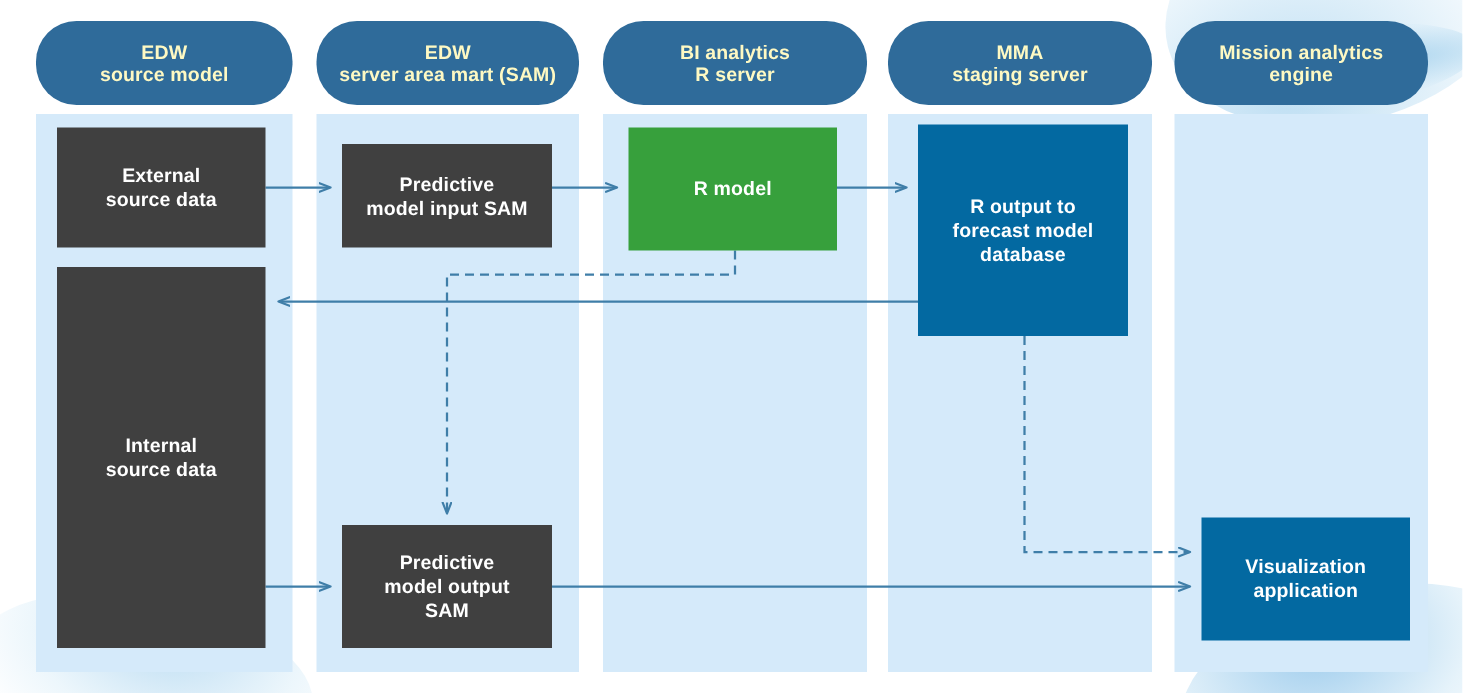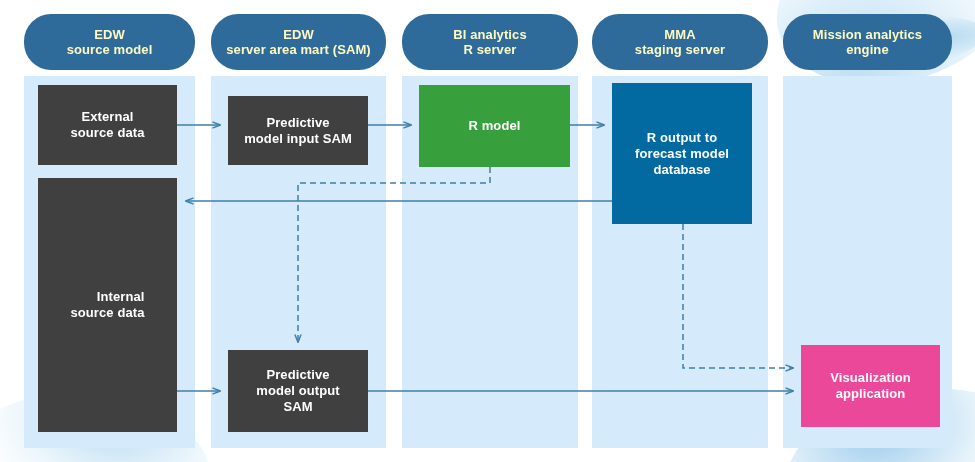--- a/index.html
+++ b/index.html
@@ -93,21 +93,21 @@
     font-size: 13px;
     line-height: 16px;
     font-weight: bold;
     letter-spacing: 0.1px;
     box-sizing: border-box;
     padding: 2px 6px;
   }
   .node-blue   { background: #404040; }
   .node-green  { background: #37a03c; }
   .node-red    { background: #0369a1; }
-  .node-orange { background: #ec4899; }
+  .node-orange { background: #0369a1; }
 
   
   #wires {
     position: absolute;
     left: 0;
     top: 0;
     width: 975px;
     height: 462px;
     pointer-events: none;
   }
@@ -188,36 +188,36 @@
       <path stroke-dasharray="6 4" d="M683,224 L683,368 L793,368" marker-end="url(#arwd)"></path>
     </g>
   </svg>
 
   <div class="node node-blue" style="left:38px; top:85px; width:139px; height:80px;">
     <span style="white-space:pre-line;">External
 source data</span>
   </div>
 
   <div class="node node-blue" style="left:38px; top:178px; width:139px; height:254px;">
-    <span style="white-space:pre-line;text-align:right;">Internal
+    <span style="white-space:pre-line;">Internal
 source data</span>
   </div>
 
   <div class="node node-blue" style="left:228px; top:96px; width:140px; height:69px;">
     <span style="white-space:pre-line;">Predictive
 model input SAM</span>
   </div>
 
   <div class="node node-blue" style="left:228px; top:350px; width:140px; height:82px;">
     <span style="white-space:pre-line;">Predictive
 model output
 SAM</span>
   </div>
 
-  <div class="node node-green" style="left:419px; top:85px; width:151px; height:82px;">
+  <div class="node node-green" style="left:419px; top:85px; width:139px; height:82px;">
     <span style="white-space:pre-line;">R model</span>
   </div>
 
   <div class="node node-red" style="left:612px; top:83px; width:140px; height:141px;">
     <span style="white-space:pre-line;">R output to
 forecast model
 database</span>
   </div>
 
   <div class="node node-orange" style="left:801px; top:345px; width:139px; height:82px;">

